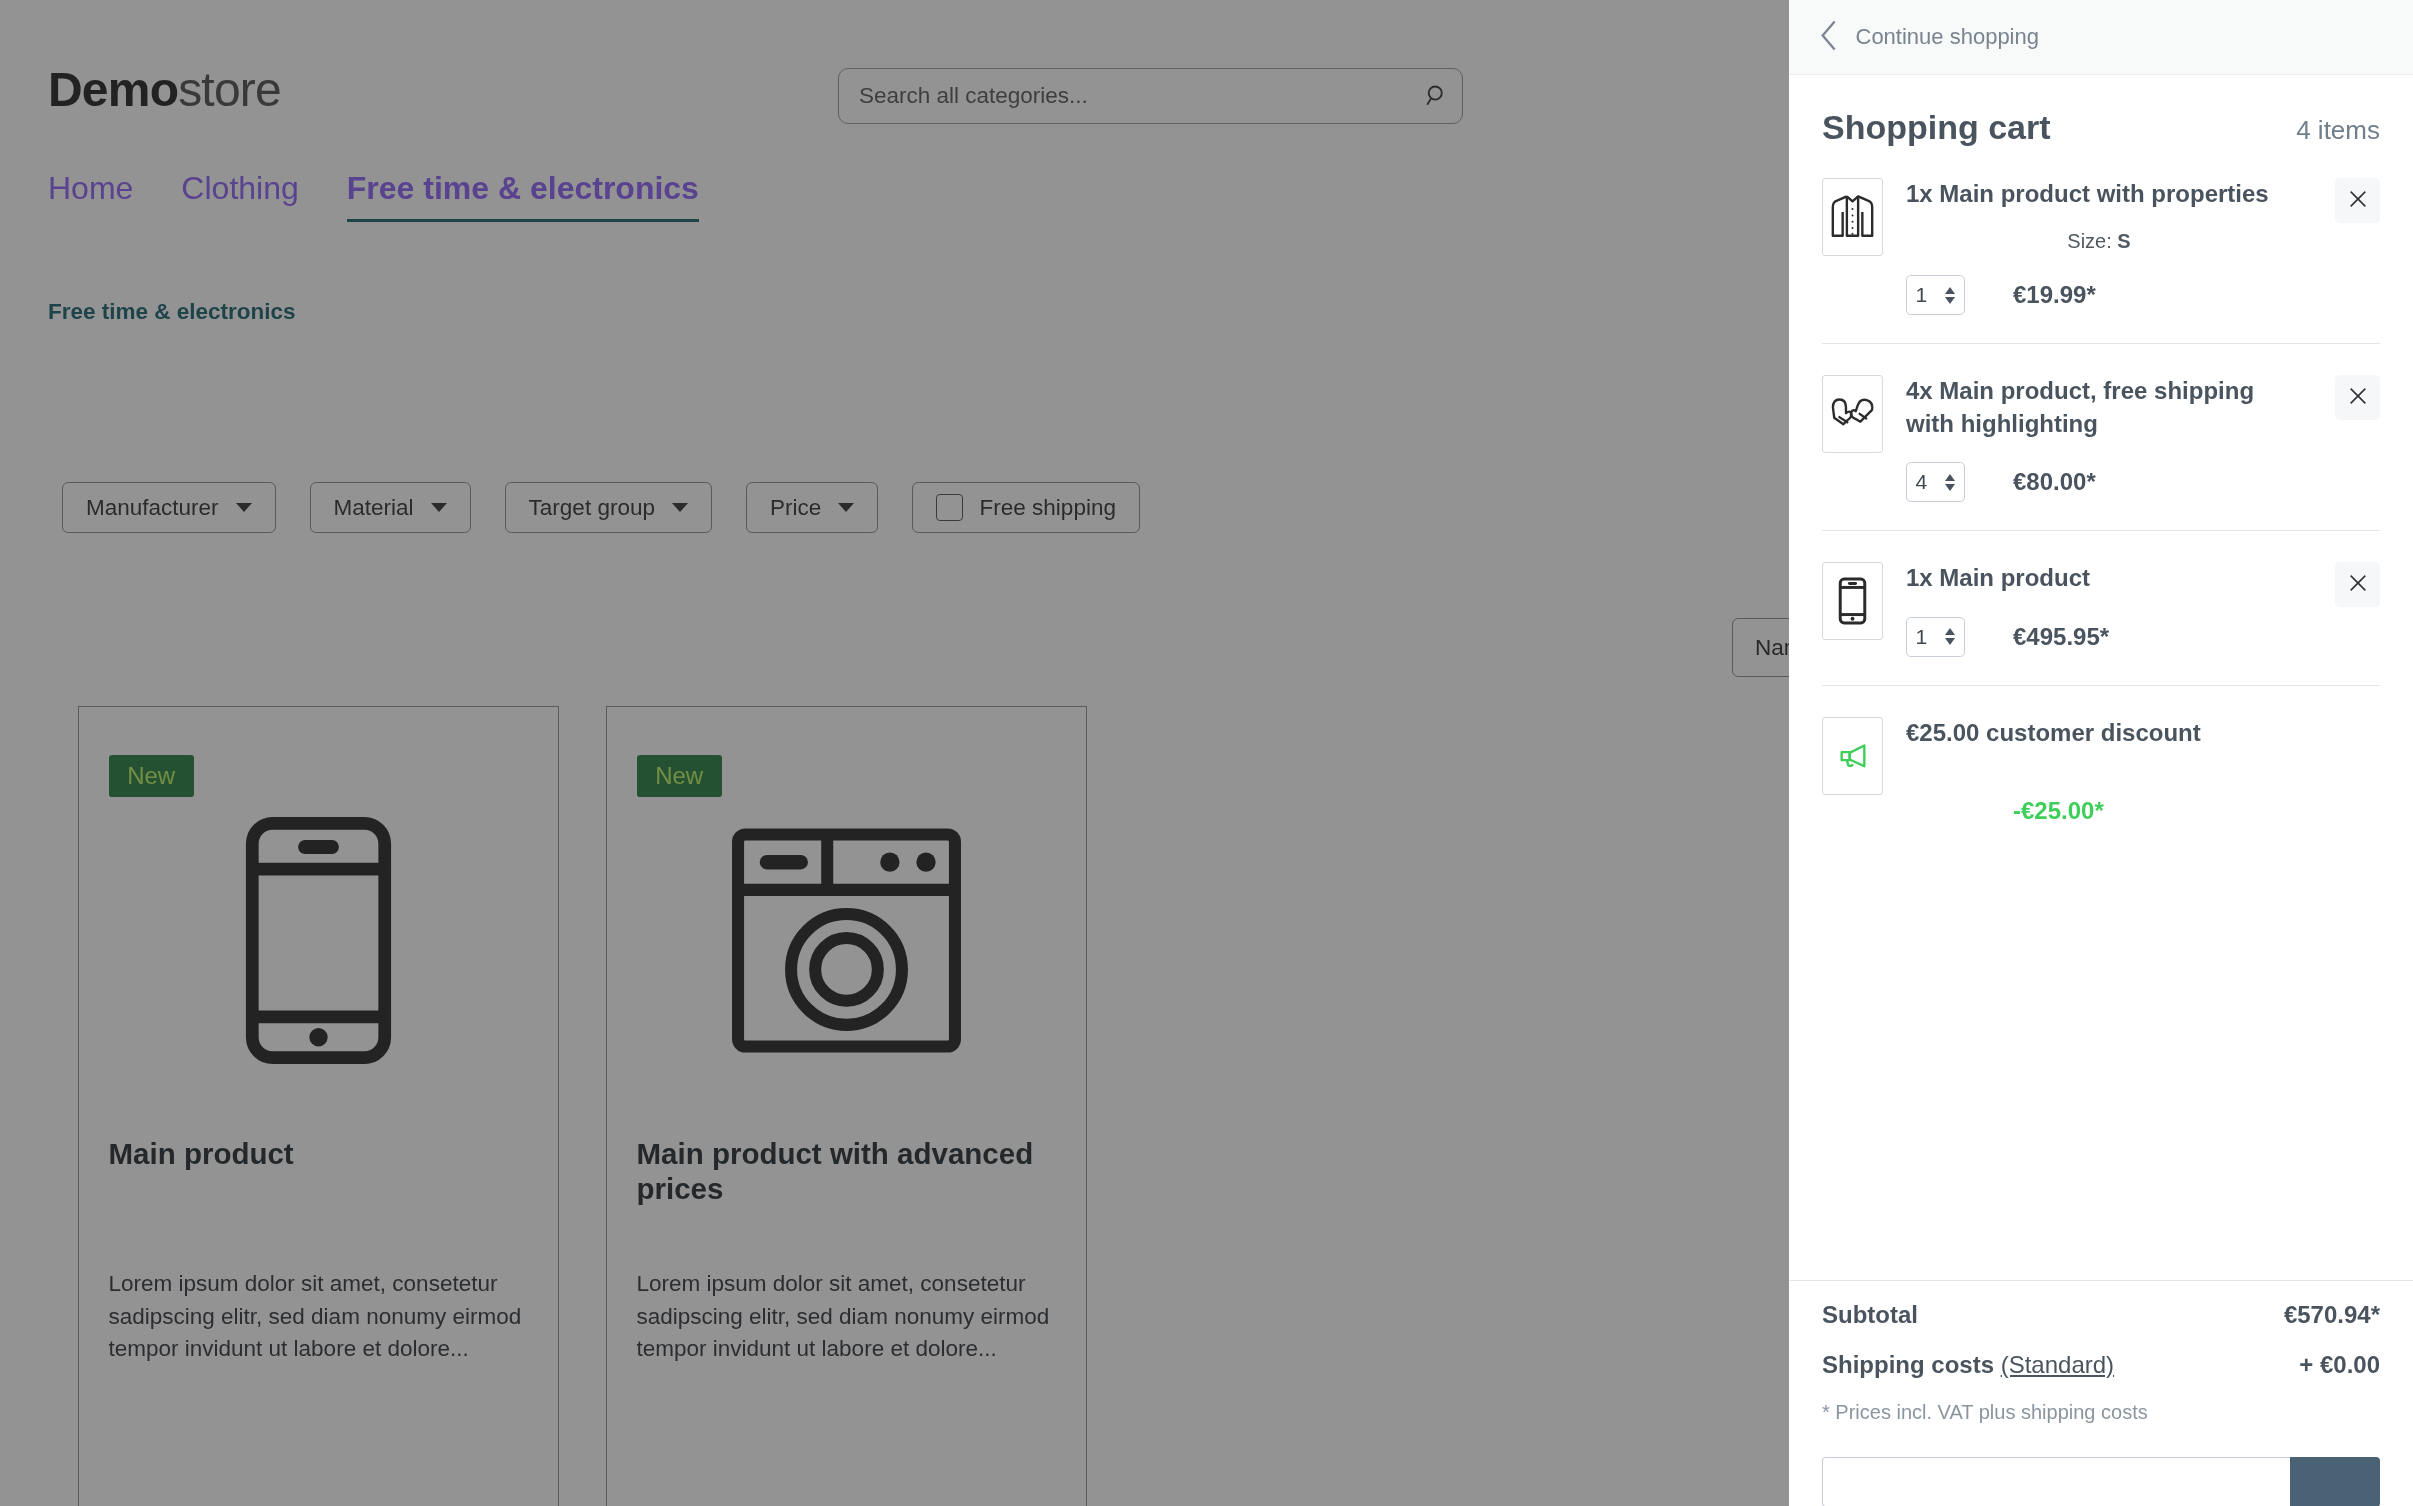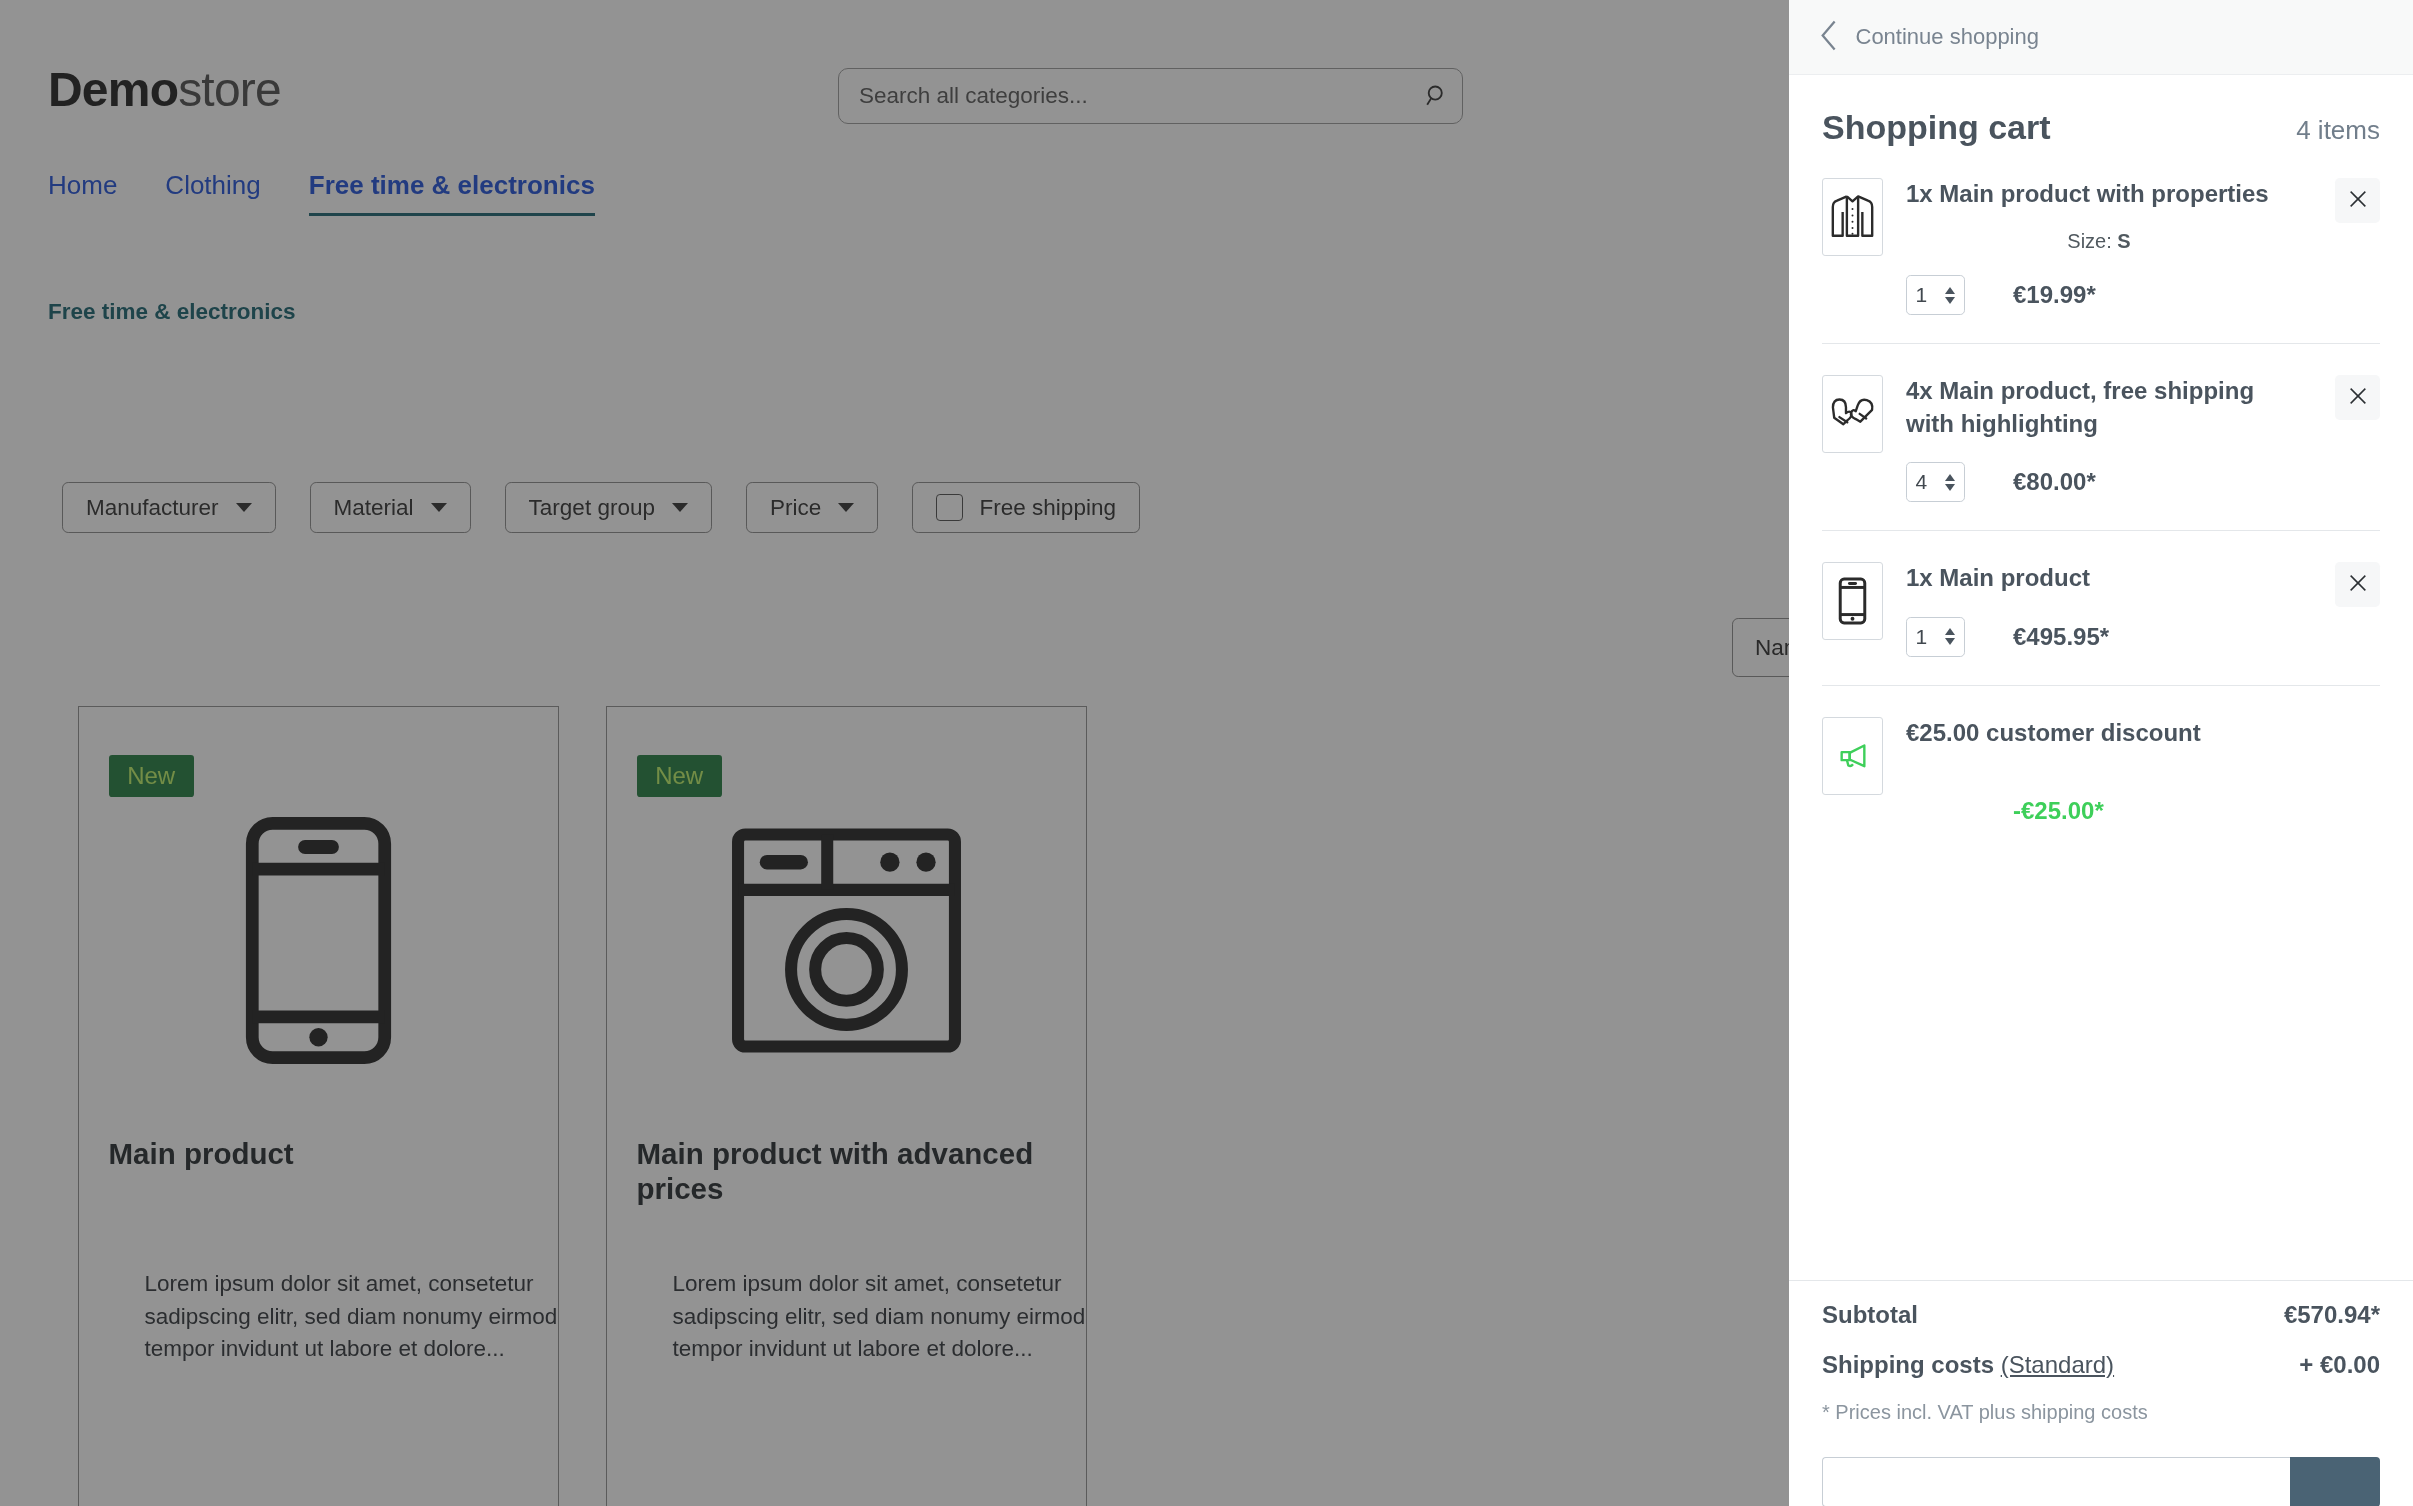--- a/index.html
+++ b/index.html
@@ -26,21 +26,21 @@
   }
   .searchbar input {
     flex: 1; border: 0; outline: 0; background: transparent;
     font-family: inherit; font-size: 22.5px; color: #3c3c3c;
     padding: 0 20px;
   }
   .searchbar input::placeholder { color: #555; }
   .search-icon { width: 50px; display: flex; align-items: center; justify-content: center; }
 
   .mainnav { position: absolute; left: 48px; top: 170px; display: flex; gap: 48px; align-items: flex-start; }
-  .navitem { font-size: 26px; color: #1d4ed8; padding-bottom: 12.4px; white-space: nowrap; }
+  .navitem { font-size: 32px; color: #8b5cf6; padding-bottom: 12.4px; white-space: nowrap; }
   .navitem.active { font-weight: 700; border-bottom: 3.1px solid #16606e; }
 
   .breadcrumb { position: absolute; left: 48px; top: 299px; font-size: 22.5px; font-weight: 700; color: #14606d; }
 
   .filters { position: absolute; left: 48px; top: 482px; display: flex; gap: 20px; }
   .filter-pill {
     height: 51px; border: 1.6px solid #8b8b8b; border-radius: 6.2px;
     display: flex; align-items: center; gap: 17px; padding: 0 23px;
     font-size: 22.5px; color: #2e2e2e; background: transparent; margin-left: 14px;
   }
@@ -56,21 +56,21 @@
 
   .cards { position: absolute; left: 78px; top: 706px; display: flex; gap: 47px; }
   .card { width: 481px; height: 809px; border: 1.6px solid #8e8e8e; position: relative; background: transparent; }
   .badge-new {
     position: absolute; left: 29.5px; top: 48px;
     background: #1f7a3d; color: #bef264; font-size: 24px;
     padding: 7px 18.7px; border-radius: 3.1px;
   }
   .card-img { height: 327px; display: flex; align-items: center; justify-content: center; margin-top: 70px; }
   .card-title { position: absolute; left: 29.5px; top: 429px; width: 435px; font-size: 29.5px; font-weight: 700; color: #23282c; line-height: 1.2; }
-  .card-desc { position: absolute; left: 29.5px; top: 561px; width: 424px; font-size: 22.5px; color: #2e3338; line-height: 1.45; margin-left: 36px; }
+  .card-desc { position: absolute; left: 29.5px; top: 561px; width: 424px; font-size: 22.5px; color: #2e3338; line-height: 1.45; }
 
   
   .overlay { position: absolute; left: 0; top: 0; width: 1790px; height: 1507px; background: rgba(40,40,40,0.5); }
 
   
   .cart {
     position: absolute; right: 0; top: 0; width: 624px; height: 1507px;
     background: #ffffff; display: flex; flex-direction: column;
   }
   .cart-head {

